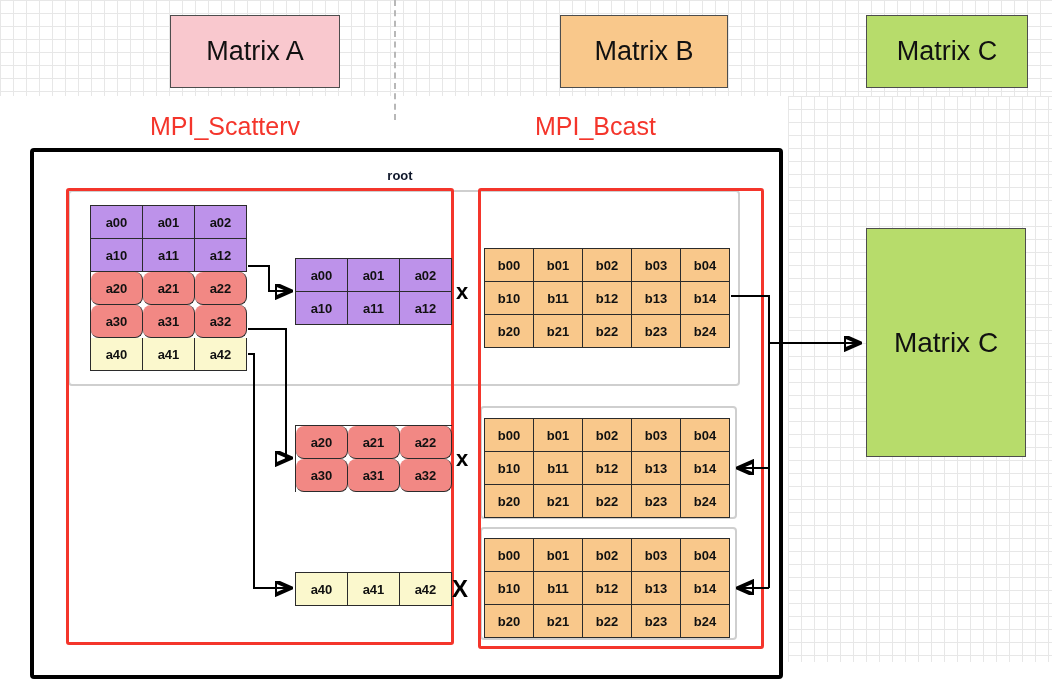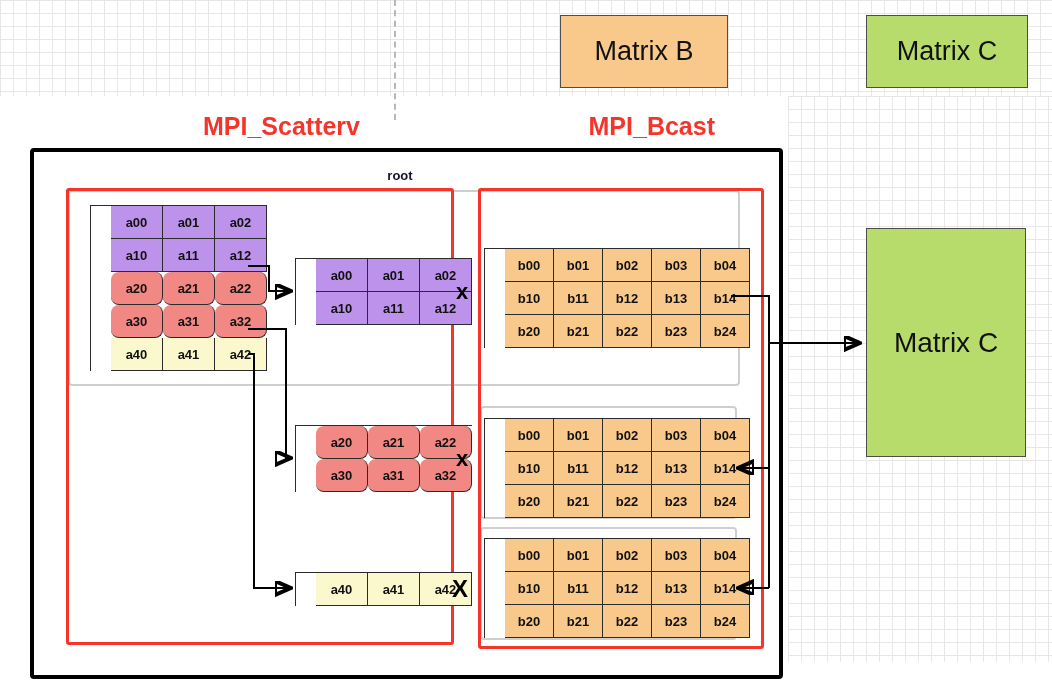--- a/index.html
+++ b/index.html
@@ -19,42 +19,42 @@
   .divider { position:absolute; left:394px; top:0; height:120px; width:0;
              border-left:2px dashed #b8b8b8; z-index:1; }
 
   .legend-box { position:absolute; height:73px; display:flex; align-items:center;
                 justify-content:center; font-size:27px; color:#111;
                 border:1.5px solid #4d4d4d; z-index:2; }
   .legend-a { left:170px; top:15px; width:170px; background:var(--pink); }
   .legend-b { left:540px; top:15px; width:168px; background:var(--orange);margin-left:20px; }
   .legend-c { left:866px; top:15px; width:162px; background:var(--green); }
 
-  .mpi { position:absolute; top:112px; font-size:25px; font-weight:bold;
-         color:var(--accent); text-align:right; z-index:2; }
+  .mpi { position:absolute; top:112px; font-size:25px; font-weight:normal;
+         color:var(--accent); text-align:left; z-index:2; }
   .mpi-a { left:150px; width:210px; }
   .mpi-b { left:535px; width:180px; }
   .mpi-c { left:850px; width:200px; }
 
   .root-box { position:absolute; left:30px; top:148px; width:753px; height:531px;
               border:4px solid #000; border-radius:4px; background:#fff; z-index:1; }
   .root-label { position:absolute; left:350px; top:168px; width:100px; text-align:center;
                 font-size:13px; font-weight:bold; color:#0f172a; z-index:3; }
 
   .group { position:absolute; border:2px solid #cfcfcf; border-radius:4px; z-index:2; }
   .group-1 { left:68px;  top:190px; width:672px; height:196px; }
   .group-2 { left:480px; top:406px; width:257px; height:113px; }
   .group-3 { left:480px; top:527px; width:257px; height:113px; }
 
   .region { position:absolute; border:3px solid var(--accent); border-radius:3px; z-index:3; }
   .region-a { left:66px;  top:188px; width:388px; height:457px; }
   .region-b { left:478px; top:188px; width:286px; height:461px; }
 
   .grid { position:absolute; display:grid; z-index:4;
-          border-top:1.5px solid #2b2b2b; border-left:1.5px solid #2b2b2b;padding-left:20px; }
+          border-top:1.5px solid #2b2b2b; border-left:1.5px solid #2b2b2b; }
   .grid .cell { display:flex; align-items:center; justify-content:center;
                 font-weight:bold; font-size:13px; color:#111;
                 border-right:1.5px solid #2b2b2b; border-bottom:1.5px solid #2b2b2b; }
   .a-grid { grid-template-columns:repeat(3,52px); grid-auto-rows:33px; }
   .b-grid { grid-template-columns:repeat(5,49px); grid-auto-rows:33px; }
 
   #matrix-a-full { left:90px;  top:205px; }
   #block-a1      { left:295px; top:258px; }
   #block-a2      { left:295px; top:425px; }
   #block-a3      { left:295px; top:572px; }
@@ -82,20 +82,23 @@
 </style>
 </head>
 <body>
 
 <div class="page">
 
   <div class="grid-bg grid-top"></div>
   <div class="grid-bg grid-right"></div>
   <div class="divider"></div>
 
+  <div class="legend-box legend-a">
+    <span>Matrix A</span>
+  </div>
   <div class="legend-box legend-b">
     <span>Matrix B</span>
   </div>
   <div class="legend-box legend-c">
     <span>Matrix C</span>
   </div>
 
   <div class="mpi mpi-a">MPI_Scatterv</div>
   <div class="mpi mpi-b">MPI_Bcast</div>
 

